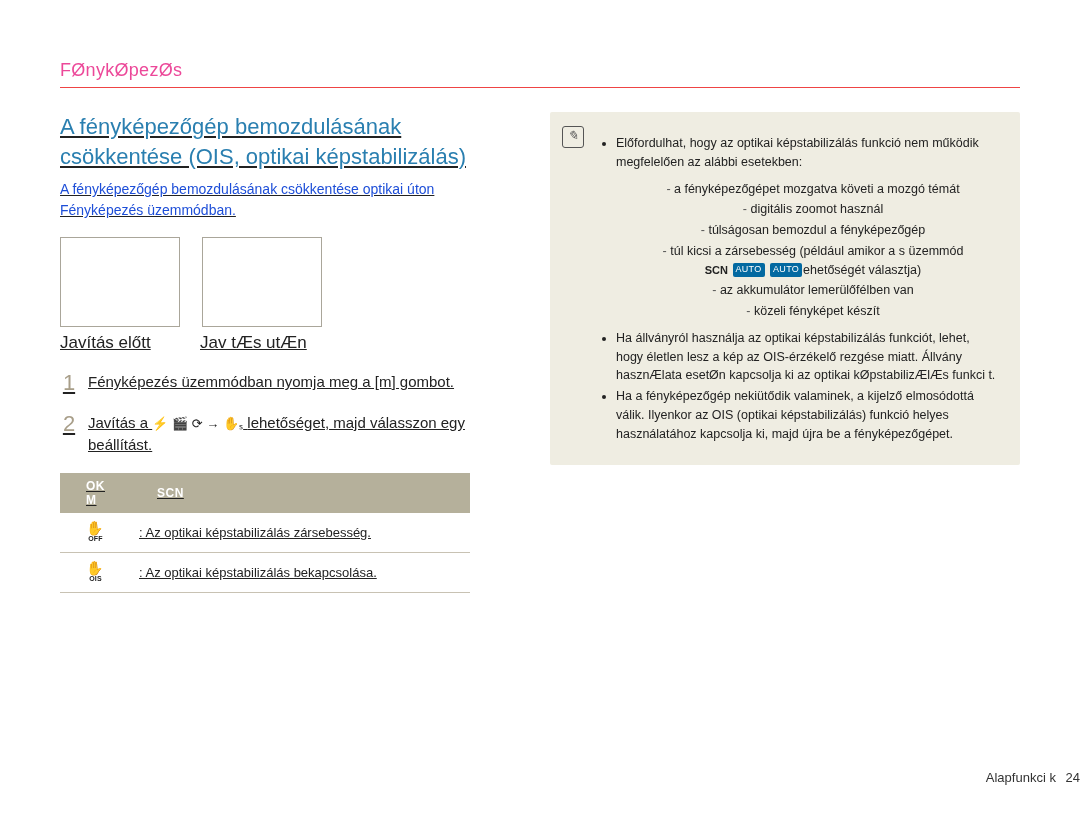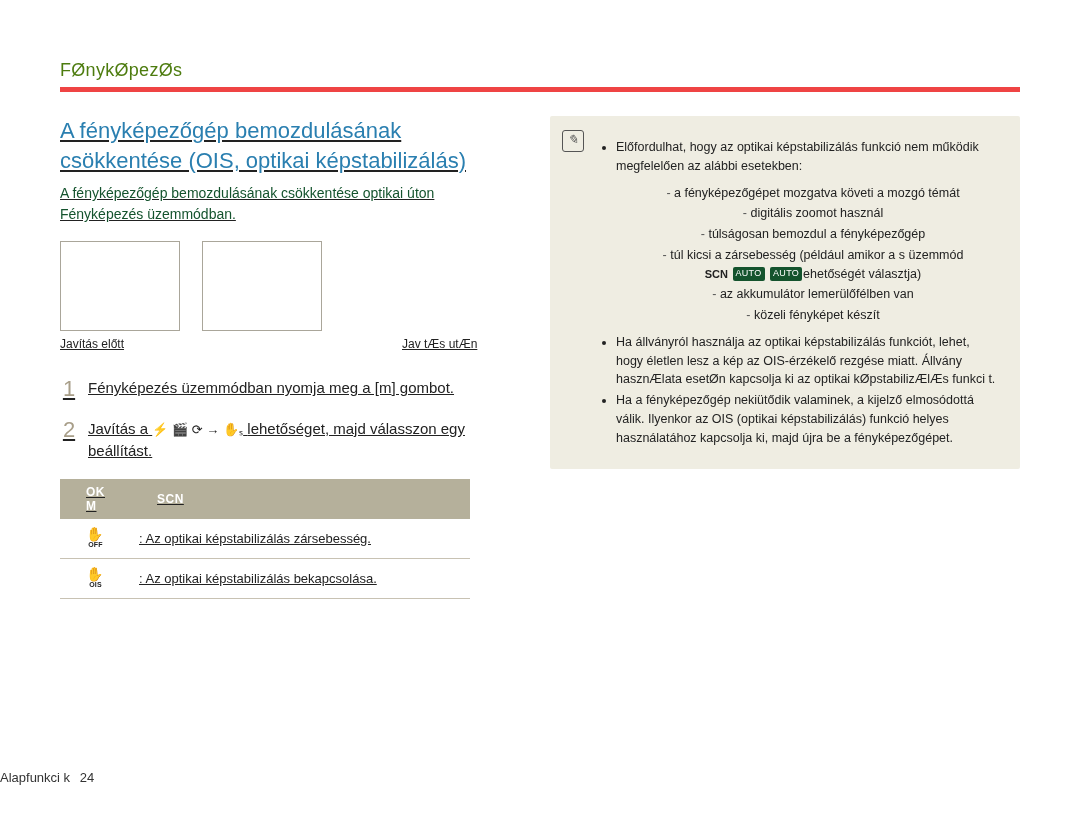--- a/index.html
+++ b/index.html
@@ -9,62 +9,61 @@
     height: 815px;
     background: #ffffff;
     font-family: Arial, Helvetica, sans-serif;
     color: #222;
   }
   .page {
     box-sizing: border-box;
     padding: 60px 60px 0 60px;
   }
   .breadcrumb {
-    color: #4d7c0f;
+    color: #ec4899;
     font-size: 18px;
     letter-spacing: 0.3px;
     padding-bottom: 6px;
-    border-bottom: 5px solid #ef4444;
+    border-bottom: 1px solid #ef4444;
   }
   .columns {
     display: flex;
     gap: 30px;
     margin-top: 24px;
   }
   .col-left { width: 460px; text-decoration: underline; }
   .col-right { flex: 1; }
   .heading {
     color: #2a7fb0;
     font-size: 22px;
     line-height: 1.35;
     font-weight: 400;
     margin: 0 0 8px 0;
   }
   .body {
     font-size: 14px;
     line-height: 1.5;
-    color: #14532d;
+    color: #1d4ed8;
   }
   .img-row {
     display: flex;
     gap: 22px;
     margin: 16px 0 6px 0;
   }
   .img-box {
     width: 118px;
     height: 88px;
     border: 1px solid #aaa69a;
     background: #fff;
   }
   .caption-row {
     display: flex;
     gap: 22px;
-    font-size: 12px;
-    margin-bottom: 26px;
-    justify-content: space-between;
+    font-size: 17px;
+    margin-bottom: 18px;
   }
   .caption-row span:first-child { width: 118px; }
   .caption-row span:last-child { width: 118px; }
   .step {
     display: flex;
     gap: 10px;
     font-size: 15px;
     line-height: 1.5;
     margin-bottom: 16px;
   }
@@ -141,36 +140,36 @@
     padding-left: 14px;
     list-style: none;
     text-align: center;
   }
   .note-sub li::before {
     content: "- ";
     color: #555;
   }
   .mode-tag {
     display: inline-block;
-    background: #14532d;
+    background: #0369a1;
     color: #fff;
     font-size: 9px;
     padding: 0 3px;
     border-radius: 2px;
     vertical-align: middle;
     margin: 0 1px;
     letter-spacing: 0.3px;
   }
   .scn-tag { font-weight: bold; font-size:11px; }
   .footer {
     position: absolute;
     left: 0;
     width: 1080px;
     top: 770px;
-    text-align: left;
+    text-align: right;
     font-size: 13px;
     color: #333;
   }
   .footer .pg { margin-left: 6px; }
 </style>
 </head>
 <body>
 
 <div class="page">
 

